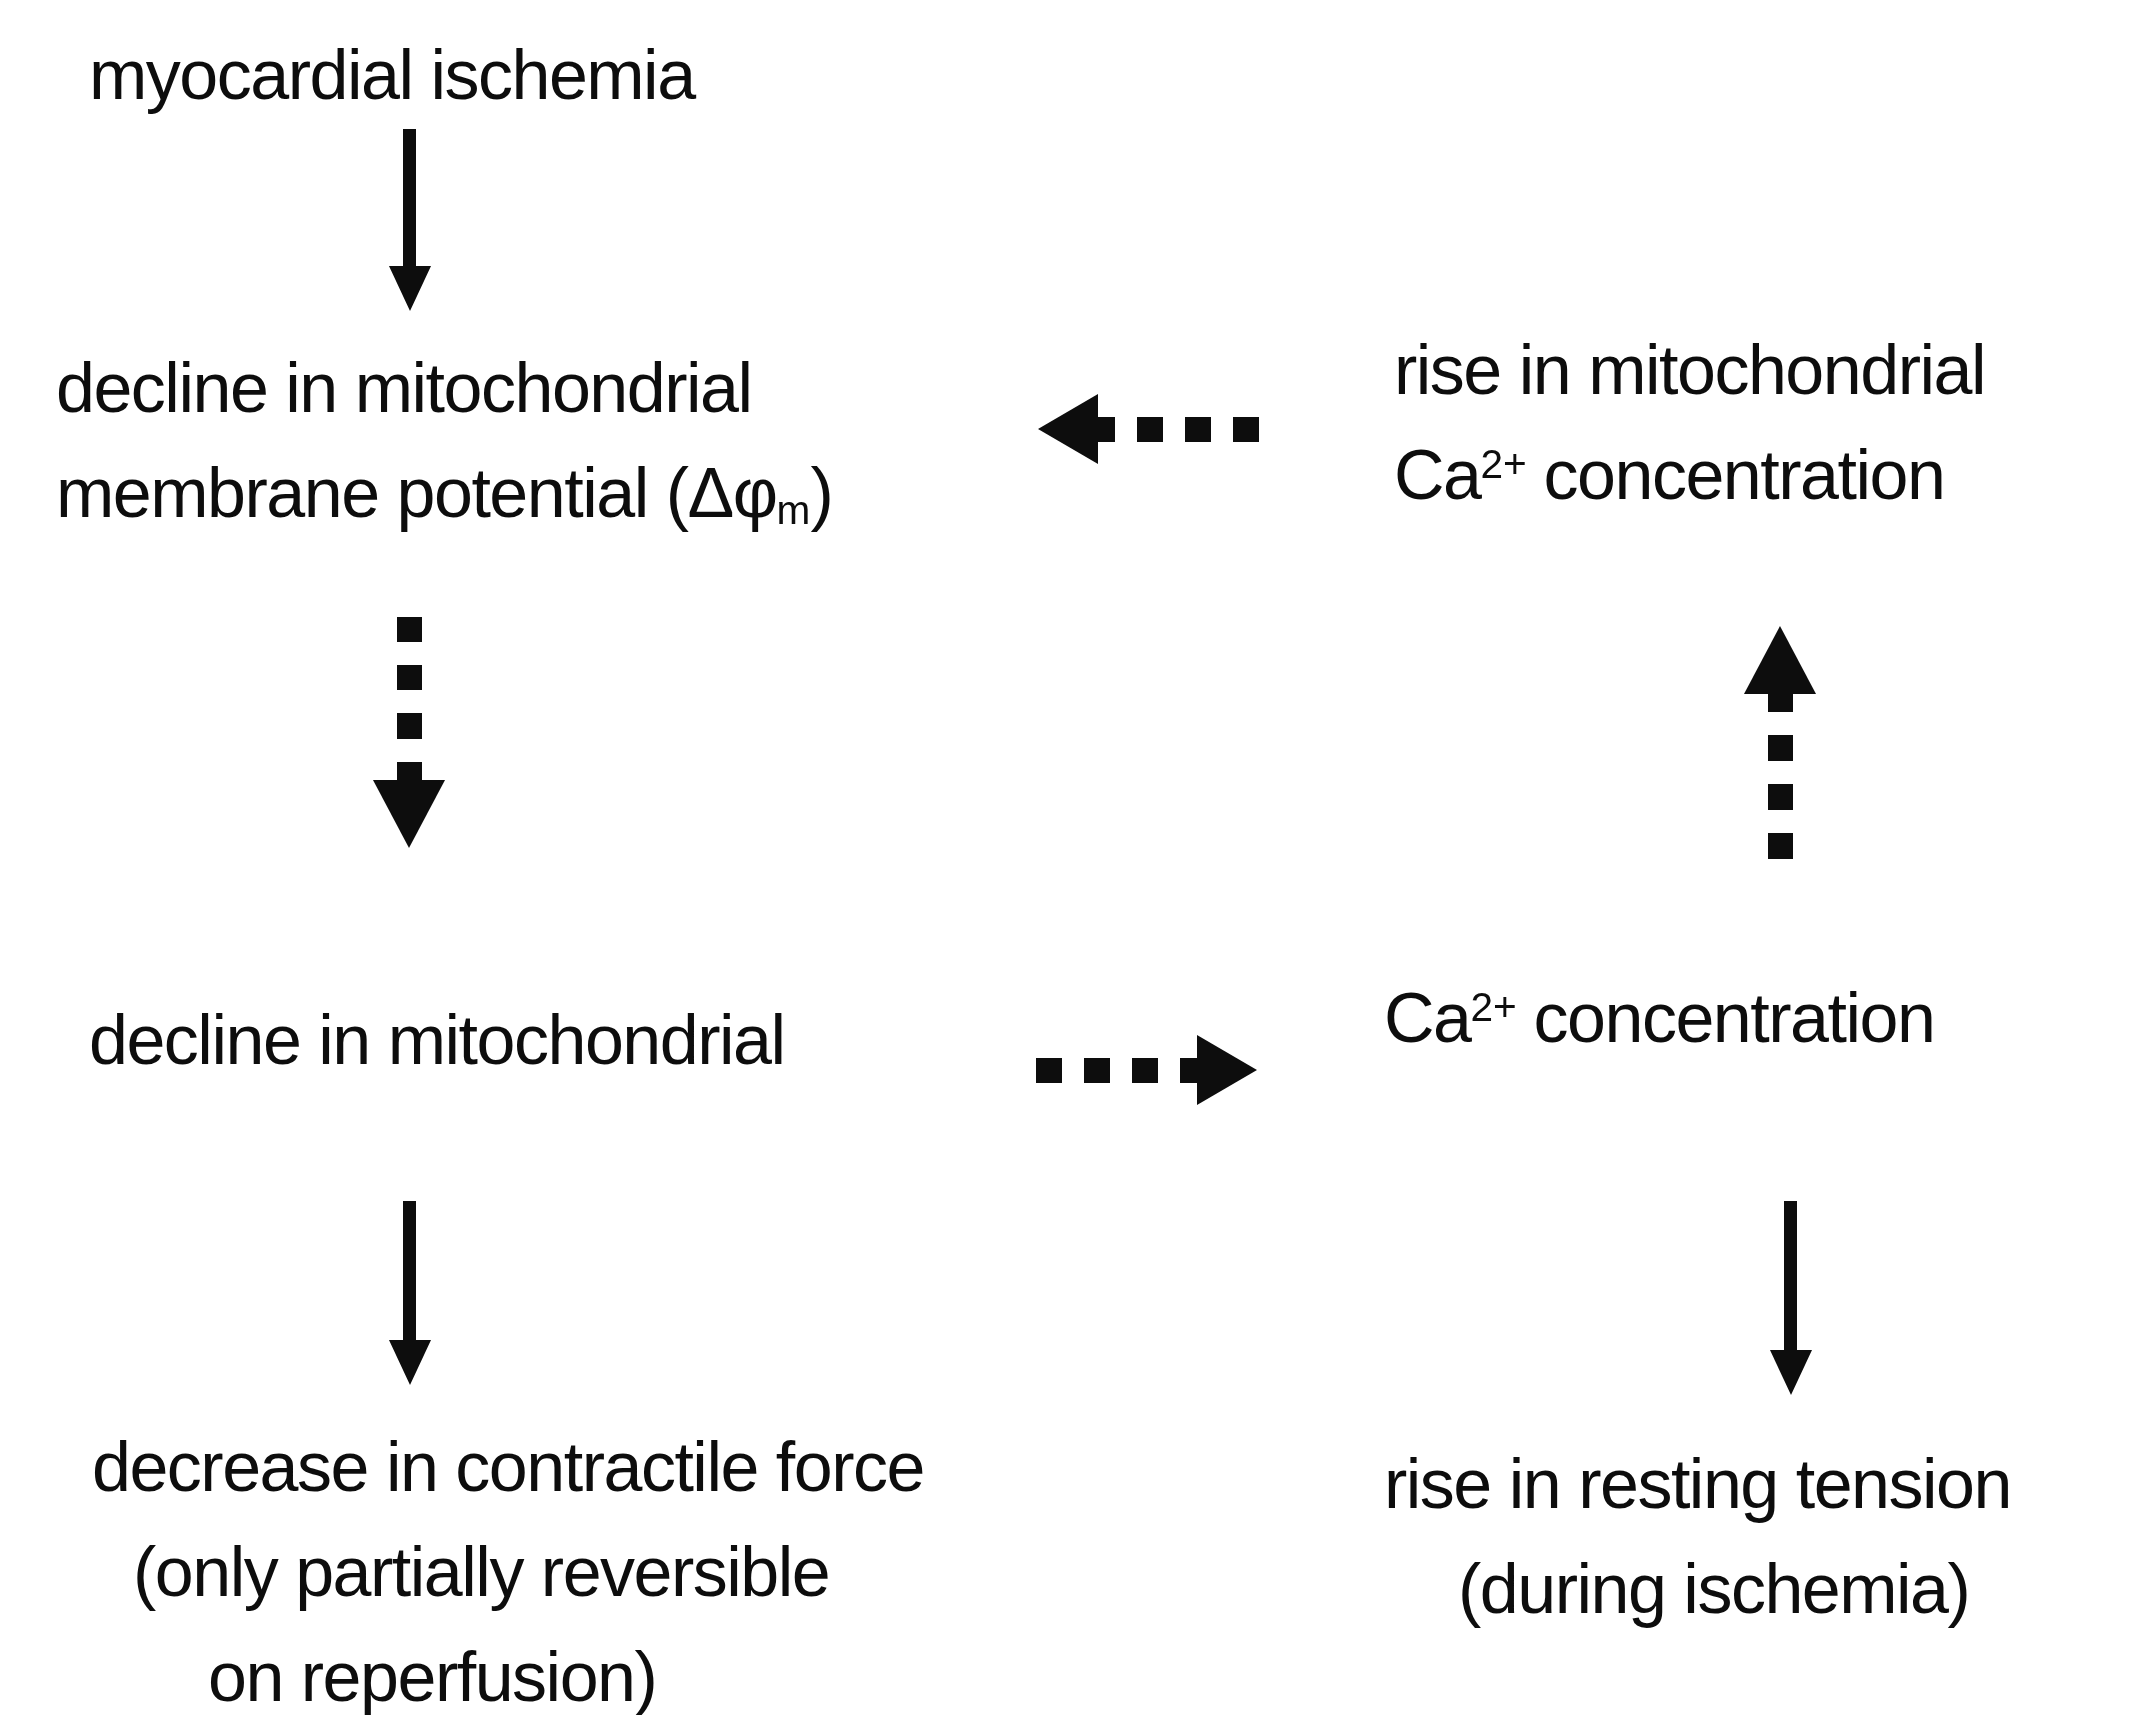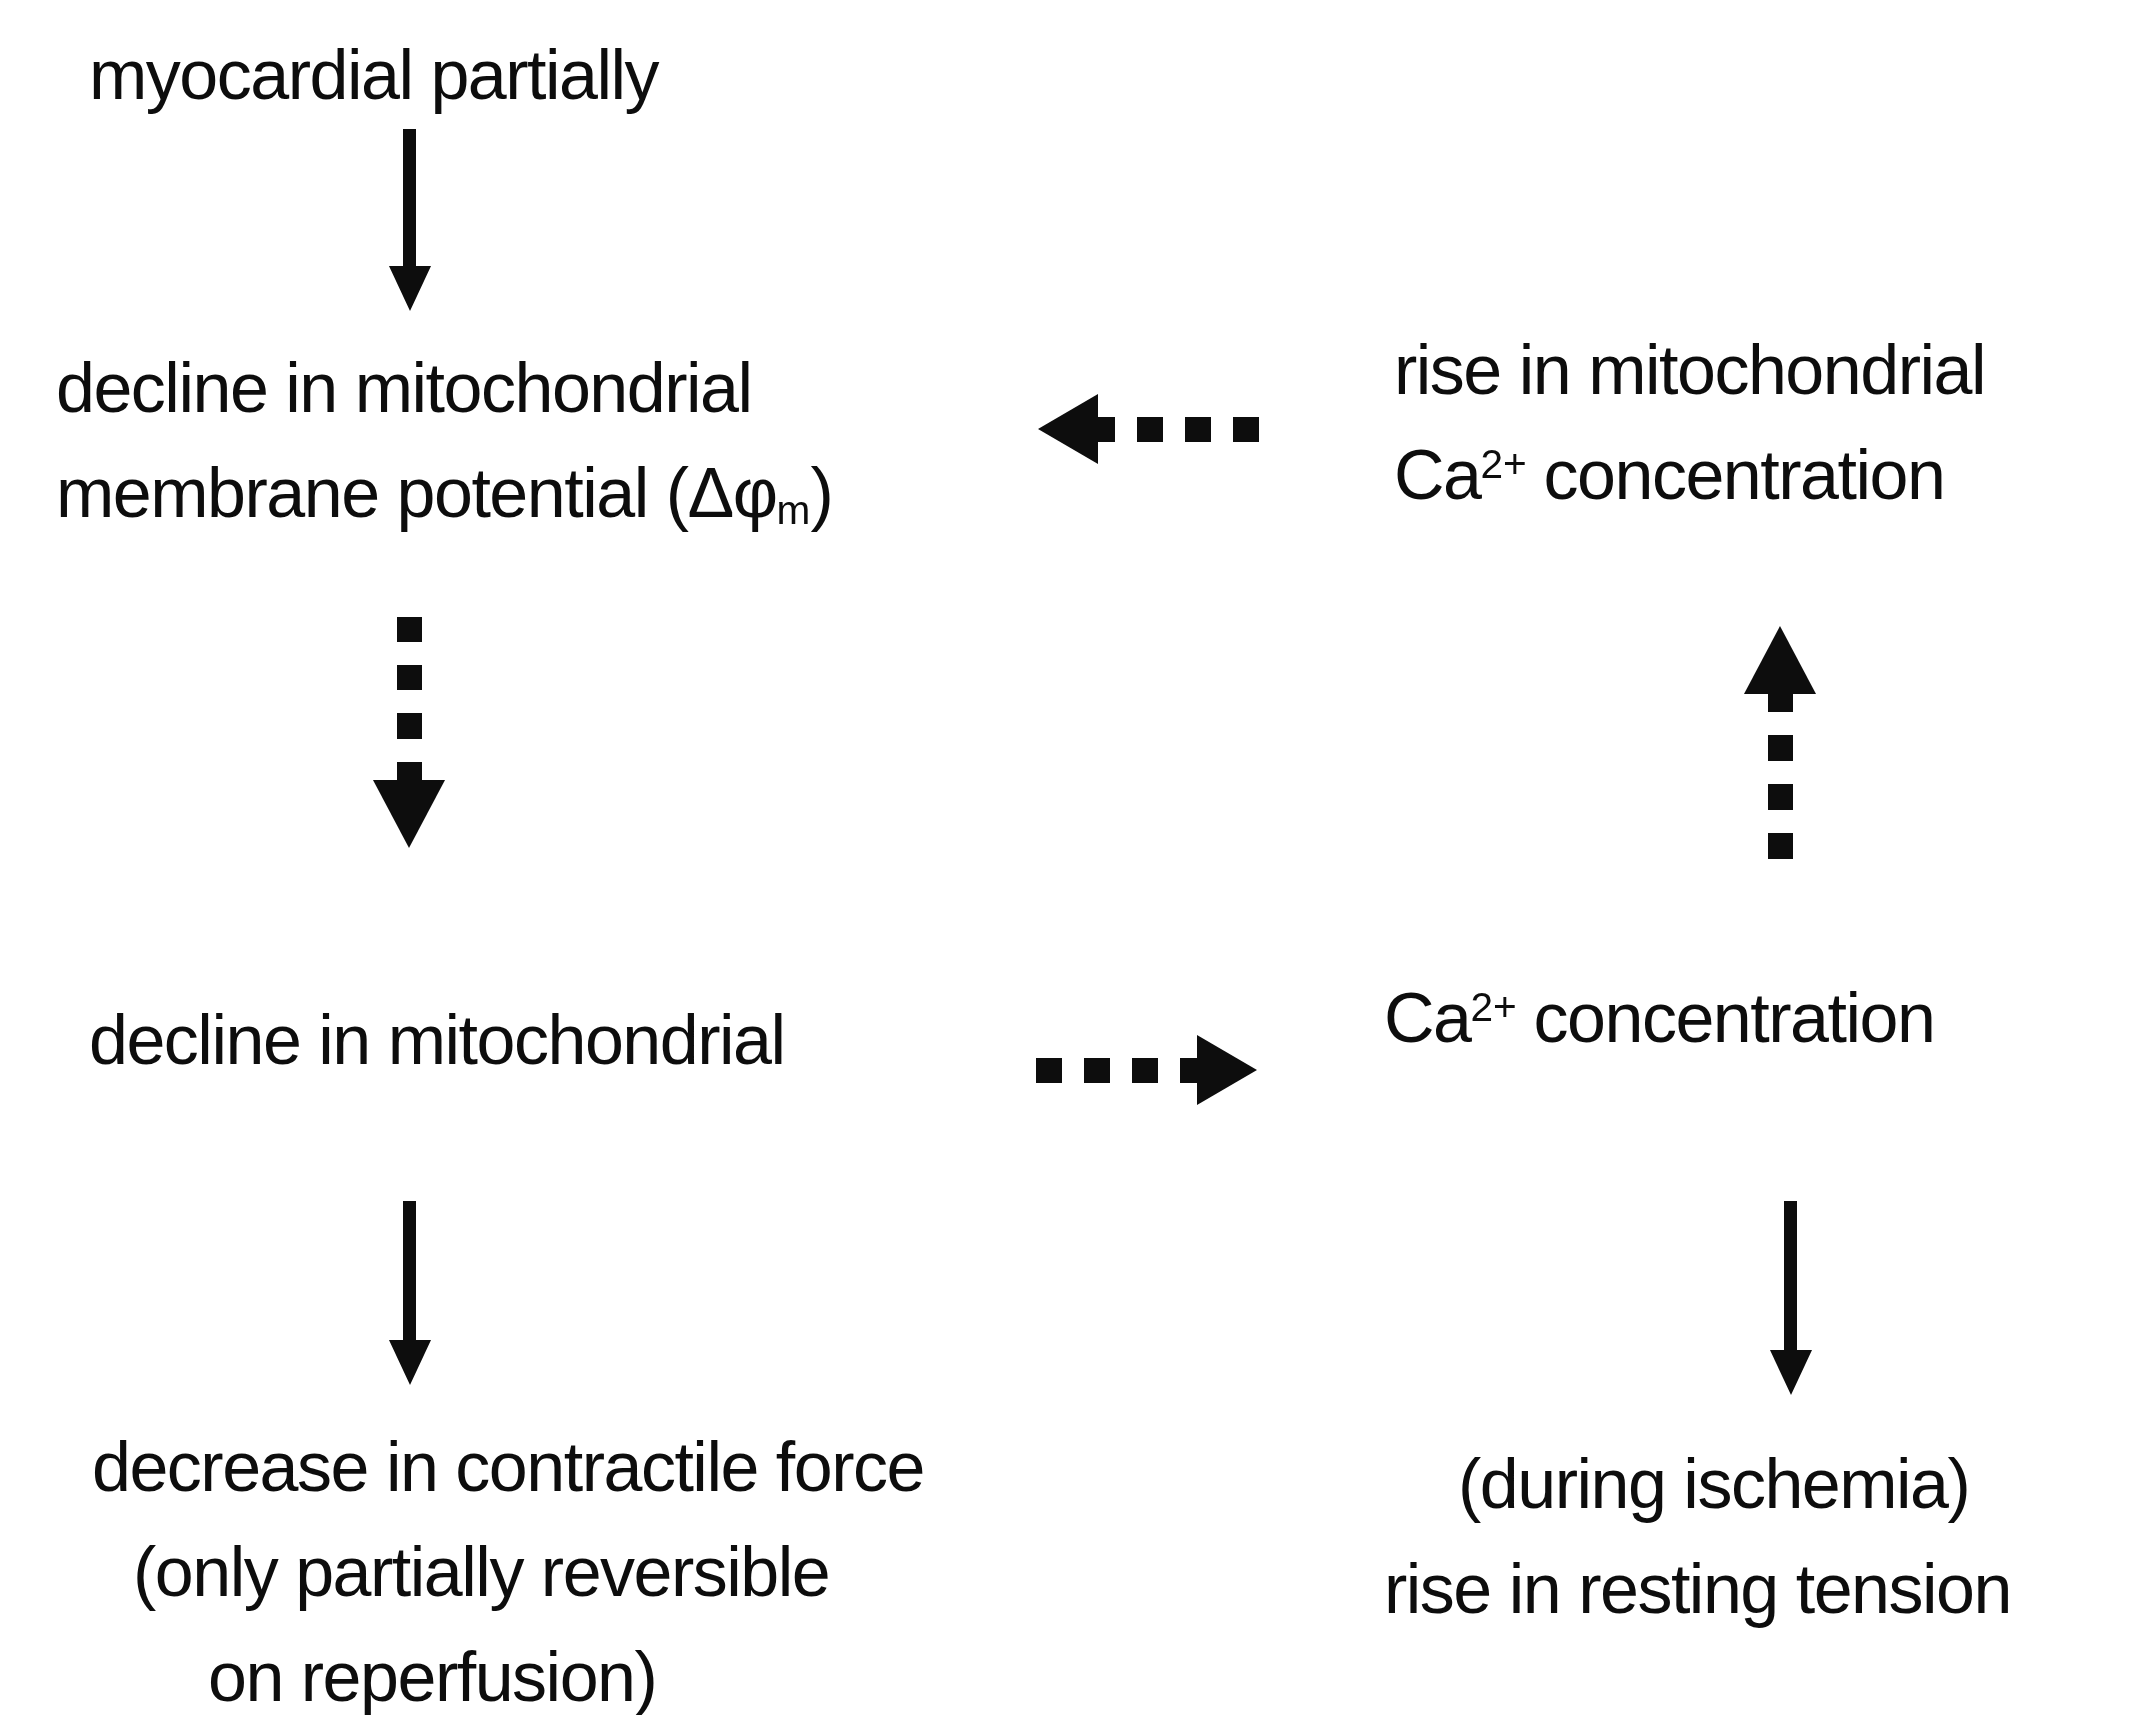--- a/index.html
+++ b/index.html
@@ -102,21 +102,21 @@
     border-bottom:35px solid transparent;
     border-left:60px solid var(--ink);
   }
 </style>
 </head>
 <body>
 
 <div class="canvas">
 
   <div class="txt" style="left:89px; top:23px;">
-    <span class="line">myocardial partially</span>
+    <span class="line">myocardial ischemia</span>
   </div>
 
   <div class="arrow-v" style="left:388px; top:129px; width:43px; height:182px;">
     <div class="shaft"></div>
     <div class="head-down-sm"></div>
   </div>
 
   <div class="txt" style="left:56px; top:336px;">
     <span class="line">decline in mitochondrial</span>
     <span class="line"><span>membrane potential (Δφ</span><span class="sub">m</span><span>)</span></span>
@@ -186,18 +186,18 @@
     <div class="head-down-sm"></div>
   </div>
 
   <div class="txt" style="left:92px; top:1415px;">
     <span class="line">decrease in contractile force</span>
     <span class="line ind1">(only partially reversible</span>
     <span class="line ind2">on reperfusion)</span>
   </div>
 
   <div class="txt" style="left:1384px; top:1432px;">
+    <span class="line">rise in resting tension</span>
     <span class="line ind3">(during ischemia)</span>
-    <span class="line">rise in resting tension</span>
   </div>
 
 </div>
 
 
 </body></html>

